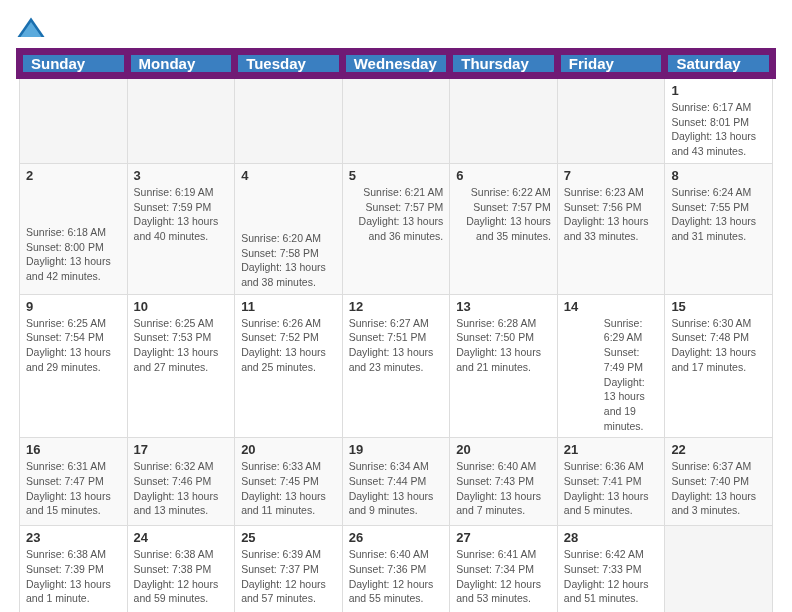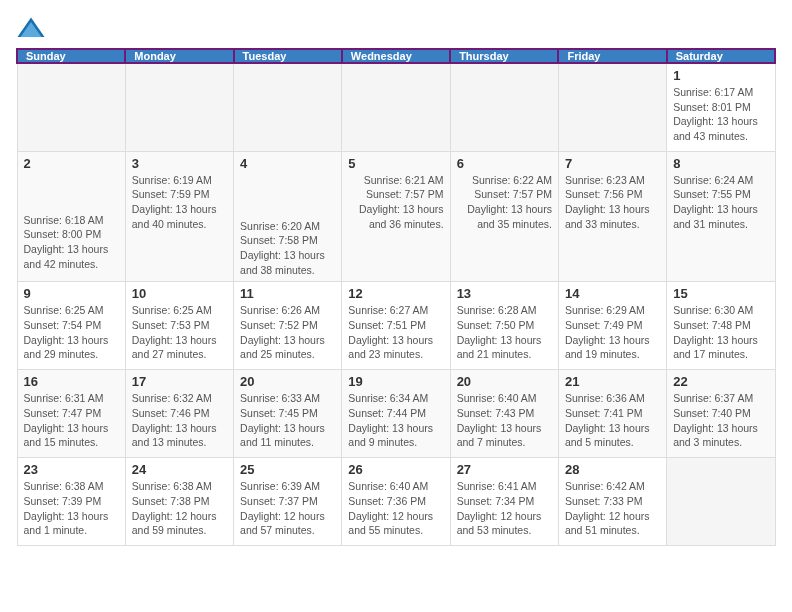--- a/index.html
+++ b/index.html
@@ -50,22 +50,22 @@
     .calendar-table {
       width: 100%;
       border-collapse: collapse;
       border: 1px solid #ccc;
     }
     .calendar-table th {
       background-color: #3a7fc1;
       color: #fff;
       text-align: left;
       padding: 0 8px;
-      font-size: 11px;
-      border: 2px solid #701a75;
+      font-size: 15px;
+      border: 7px solid #701a75;
     }
     .calendar-table td {
       vertical-align: top;
       border: 1px solid #ddd;
       padding: 4px 6px;
       width: calc(100% / 7);
       min-height: 80px;
       font-size: 11px;
       color: #444;
       background: #fff;
@@ -208,21 +208,21 @@
 Daylight: 13 hours and 23 minutes.</div>
         </td>
         <td>
           <span class="day-number">13</span>
           <div class="day-info" style="white-space: pre-line;">Sunrise: 6:28 AM
 Sunset: 7:50 PM
 Daylight: 13 hours and 21 minutes.</div>
         </td>
         <td>
           <span class="day-number">14</span>
-          <div class="day-info" style="white-space: pre-line;">Sunrise: 6:29 AM
+          <div class="day-info" style="white-space: pre-line; margin-left: 40px;">Sunrise: 6:29 AM
 Sunset: 7:49 PM
 Daylight: 13 hours and 19 minutes.</div>
         </td>
         <td>
           <span class="day-number">15</span>
           <div class="day-info" style="white-space: pre-line;">Sunrise: 6:30 AM
 Sunset: 7:48 PM
 Daylight: 13 hours and 17 minutes.</div>
         </td>
       </tr>

